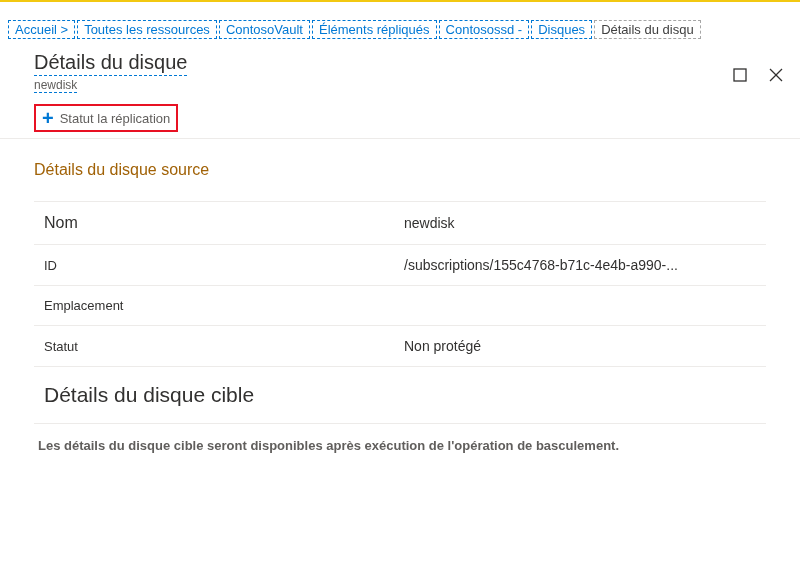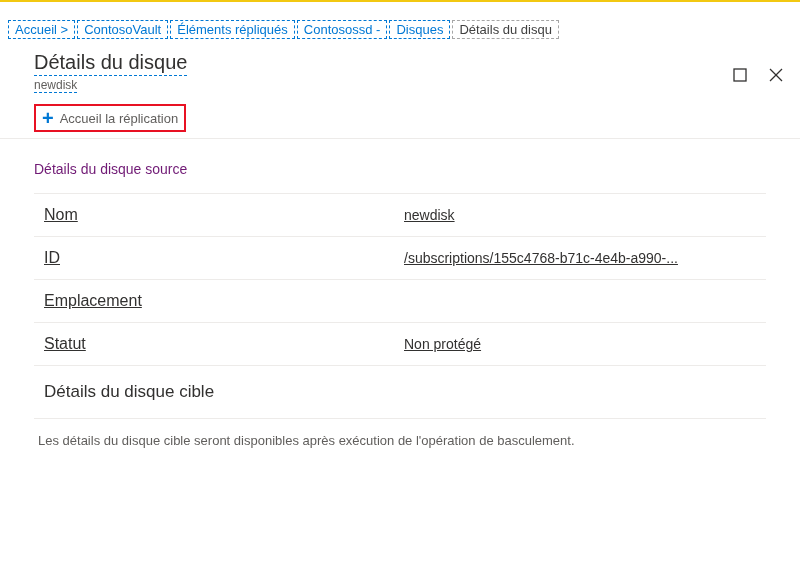--- a/index.html
+++ b/index.html
@@ -95,70 +95,71 @@
     line-height: 1;
   }
   .cmd-label {
     color: #605e5c;
     font-size: 13px;
   }
   .content {
     padding: 12px 34px 0 34px;
   }
   .section-label {
-    font-size: 14px;
-    color: #701a75;
-    margin: 10px 0 16px 0;
+    font-size: 16px;
+    color: #a16207;
+    margin: 10px 0 22px 0;
   }
   .row {
     display: flex;
     border-top: 1px solid #edebe9;
     padding: 12px 0 12px 10px;
     align-items: center;
-    text-decoration: underline;
   }
   .row:last-child {
     border-bottom: 1px solid #edebe9;
   }
   .row .label {
     flex: 0 0 360px;
-    font-size: 16px;
+    font-size: 13px;
     color: #323130;
   }
   .row .label.strong {
     font-size: 16px;
   }
   .row .value {
     flex: 1;
     font-size: 14px;
     color: #323130;
     white-space: nowrap;
     overflow: hidden;
     text-overflow: ellipsis;
   }
   .target-heading {
-    font-size: 17px;
+    font-size: 21px;
     color: #323130;
     border-top: 1px solid #edebe9;
     padding: 16px 0 16px 10px;
   }
   .target-msg {
     border-top: 1px solid #edebe9;
     padding: 14px 0 14px 4px;
     font-size: 13px;
     color: #605e5c;
+    font-weight: bold;
   }
 </style>
 </head>
 <body>
 
 <div class="top-bar"></div>
 
 <div class="breadcrumb">
   <span class="bc-item"><span>Accueil</span> <span>&gt;</span></span>
+  <span class="bc-item">Toutes les ressources</span>
   <span class="bc-item">ContosoVault</span>
   <span class="bc-item">Éléments répliqués</span>
   <span class="bc-item"><span>Contosossd</span> <span>-</span></span>
   <span class="bc-item">Disques</span>
   <span class="bc-item gray">Détails du disqu</span>
 </div>
 
 <div class="header-row">
   <div class="header-titles">
     <div class="page-title">Détails du disque</div><br>
@@ -175,21 +176,21 @@
           <line x1="1" y1="1" x2="13" y2="13" stroke="#323130" stroke-width="1.3"></line>
           <line x1="13" y1="1" x2="1" y2="13" stroke="#323130" stroke-width="1.3"></line>
         </svg>
     </span>
   </div>
 </div>
 
 <div class="command-bar">
   <div class="highlight-box">
     <span class="plus-icon">+</span>
-    <span class="cmd-label">Accueil la réplication</span>
+    <span class="cmd-label">Statut la réplication</span>
   </div>
 </div>
 
 <div class="content">
   <div class="section-label">Détails du disque source</div>
 
   <div class="row">
     <div class="label strong">Nom</div>
     <div class="value">newdisk</div>
   </div>

